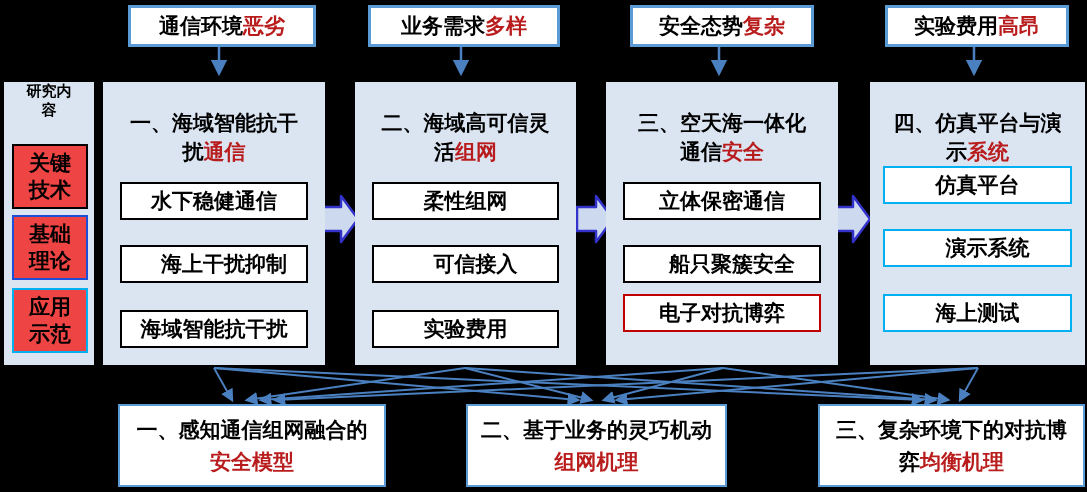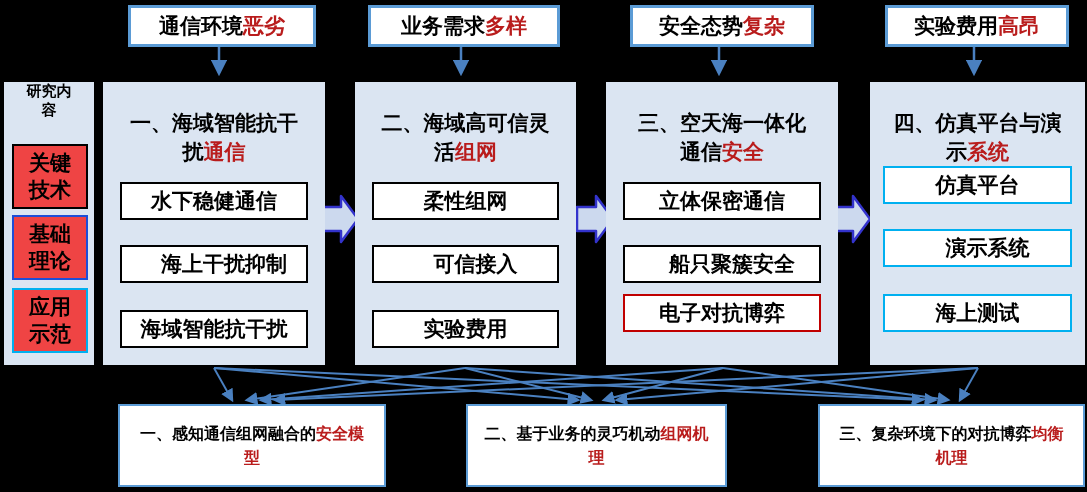--- a/index.html
+++ b/index.html
@@ -34,21 +34,21 @@
     display:flex;align-items:center;justify-content:center;font-size:21px;white-space:nowrap;
   }
   .col-item.r1{top:84px;} .col-item.r2{top:147px;padding-left:20px;} .col-item.r3{top:212px;}
   .col-item.b-black{border:2px solid #000;margin-top:16px;}
   .col-item.b-red{border:2px solid #c00000;}
   .col-item.b-cyan{border:2.5px solid #00b0f0;left:13px;right:13px;}
   
   .bottom-box{
     position:absolute;top:404px;height:79px;background:#fff;border:2.5px solid #5b9bd5;
     display:flex;align-items:center;justify-content:center;text-align:center;
-    font-size:16px;line-height:1.5;z-index:2;
+    font-size:21px;line-height:1.5;z-index:2;
   }
   .bottom-box .inner{max-width:232px;}
 </style>
 </head>
 <body>
 
 <div class="stage">
 
   <svg class="overlay" viewBox="0 0 1087 492" xmlns="http://www.w3.org/2000/svg">
     <defs>

